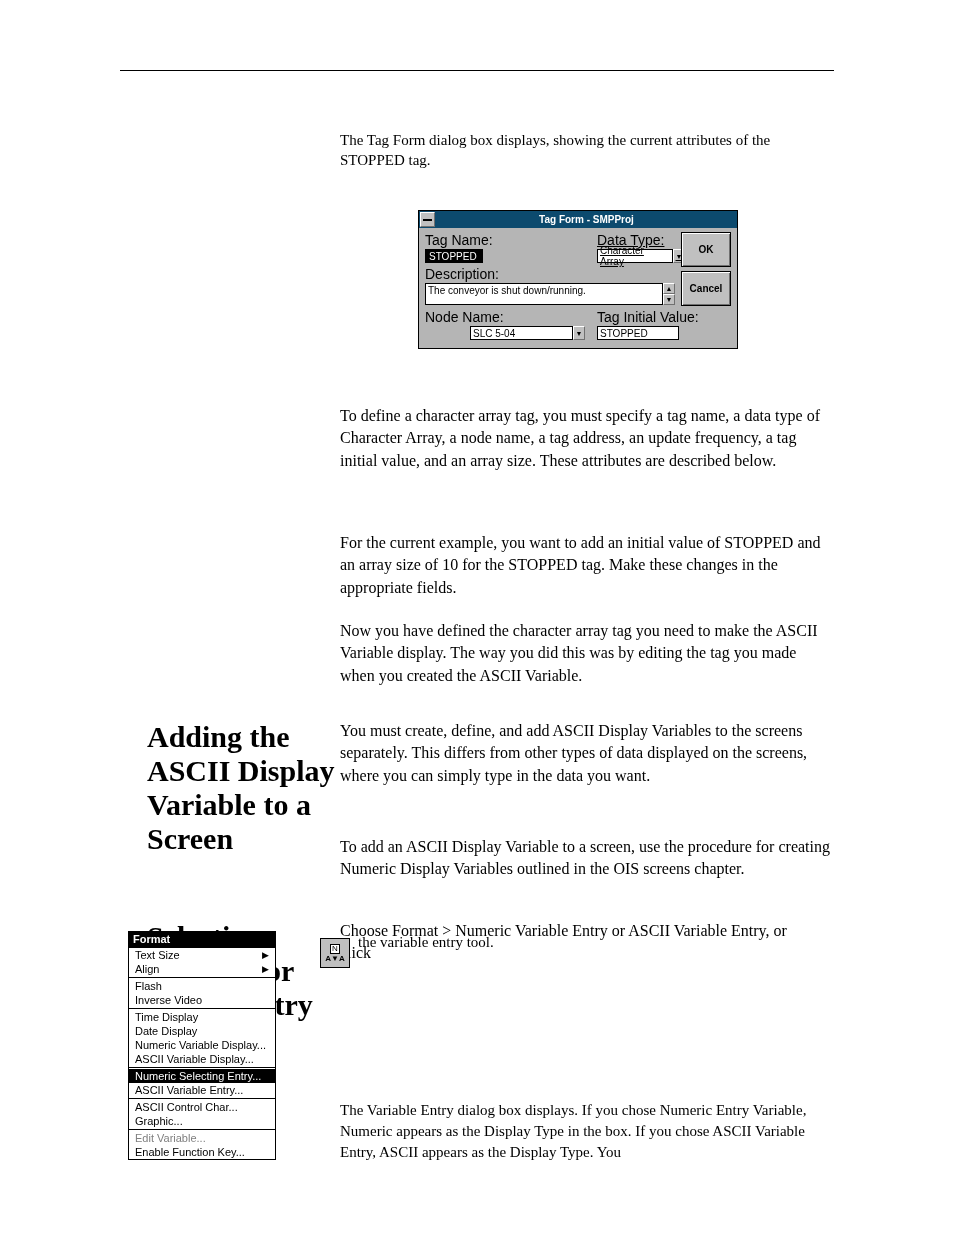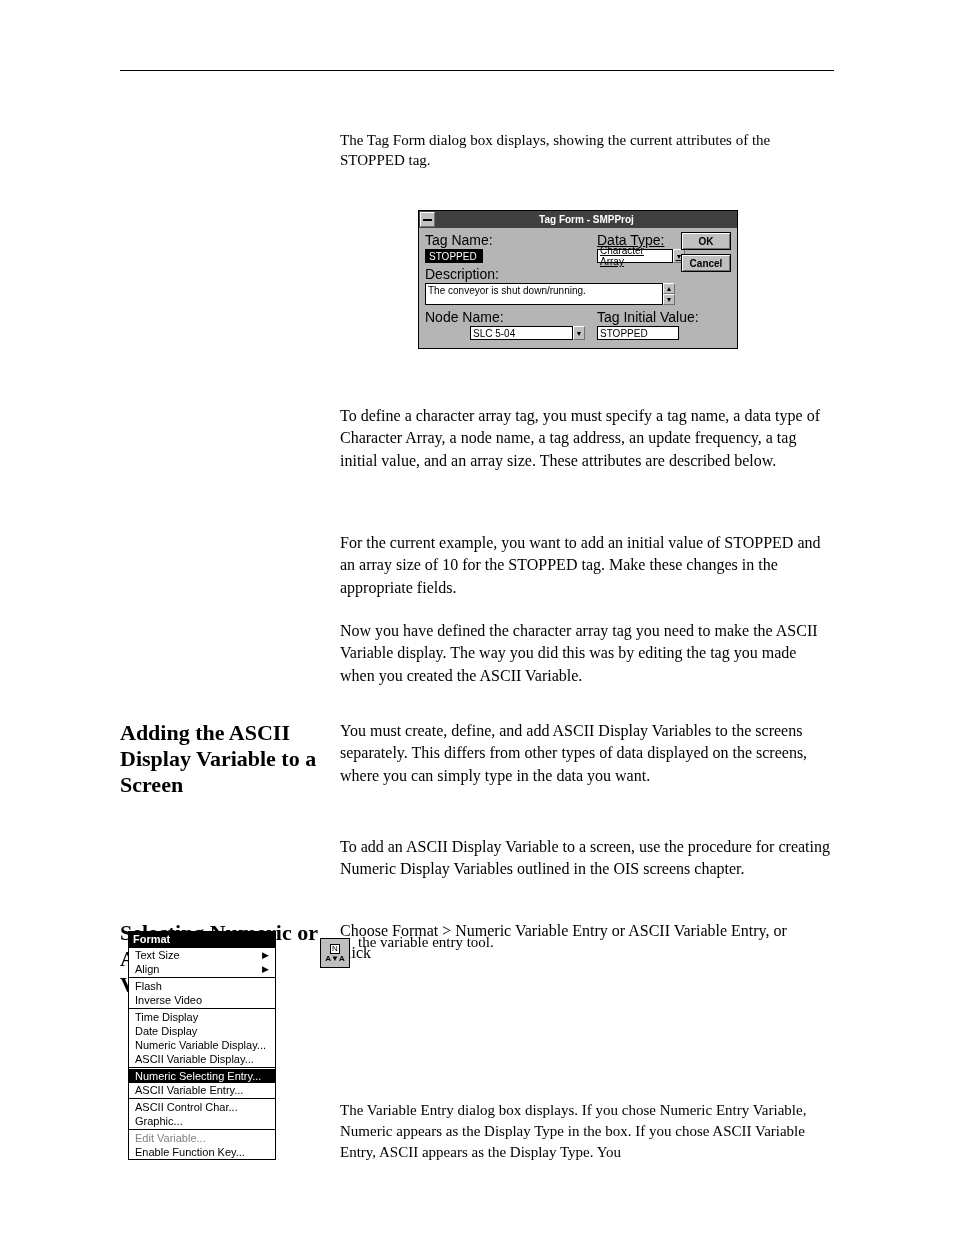--- a/index.html
+++ b/index.html
@@ -23,21 +23,21 @@
   top: 210px;
   width: 320px;
   background: #b5b5b5;
   border: 1px solid #000;
   font-family: Arial, sans-serif;
   font-size: 10px;
   color: #000;
 }
 .dialog .titlebar {
   height: 17px;
-  background: #404040;
+  background: #0c4a6e;
   display: flex;
   align-items: center;
 }
 .dialog .sysmenu {
   width: 15px; height: 15px; margin: 1px;
   background: #c0c0c0;
   border: 1px solid #fff;
   border-right-color:#707070; border-bottom-color:#707070;
   display: flex; align-items: center; justify-content: center;
 }
@@ -49,33 +49,33 @@
   background:#fff; border:1px solid #000; height:14px; font-size:10px; padding:0 2px;
   display:flex; align-items:center;
 }
 .dialog .field.sel { background:#000; color:#fff; padding:0 3px; }
 .dialog .spin-btn {
   width:12px; background:#c0c0c0; border:1px solid #fff; border-right-color:#707070; border-bottom-color:#707070;
   display:flex; align-items:center; justify-content:center; font-size:7px;
 }
 .dialog .btn {
   background:#c0c0c0; border:1px solid #000; box-shadow: inset 1px 1px 0 #fff, inset -1px -1px 0 #707070;
-  height:18px; display:flex; align-items:center; justify-content:center; font-size:10px; font-weight:bold;
+  height:35px; display:flex; align-items:center; justify-content:center; font-size:10px; font-weight:bold;
 }
 .dialog .twocol { display:flex; }
 .dialog .leftcol { flex: 0 0 172px; }
 .dialog .rightcol { flex: 1; }
 .dialog .btncol { position:absolute; right:6px; top:4px; width:50px; display:flex; flex-direction:column; gap:4px; }
 .section-body {
   position:absolute; left:340px; width:490px; font-size:16px; line-height:1.4;
 }
 .section-para1 { top:405px; }
 .section-para2 { top:532px; }
 .section-para3 { top:620px; }
-.section-title { position:absolute; font-size:22px; font-weight:bold; }
+.section-title { position:absolute; font-size:30px; font-weight:bold;margin-left:27px; }
 .section-title-1 { left:120px; top:720px; width:210px; }
 .section-title-2 { left:120px; top:920px; width:210px; }
 .section-body4 { top:720px; }
 .section-body5 { top:836px; }
 .section-body6 { top:920px; }
 .menu {
   position:absolute; left:128px; top:931px; width:148px;
   background:#fff; border:1px solid #000;
   font-family:"MS Sans Serif", Arial, sans-serif; font-size:11px;
 }

